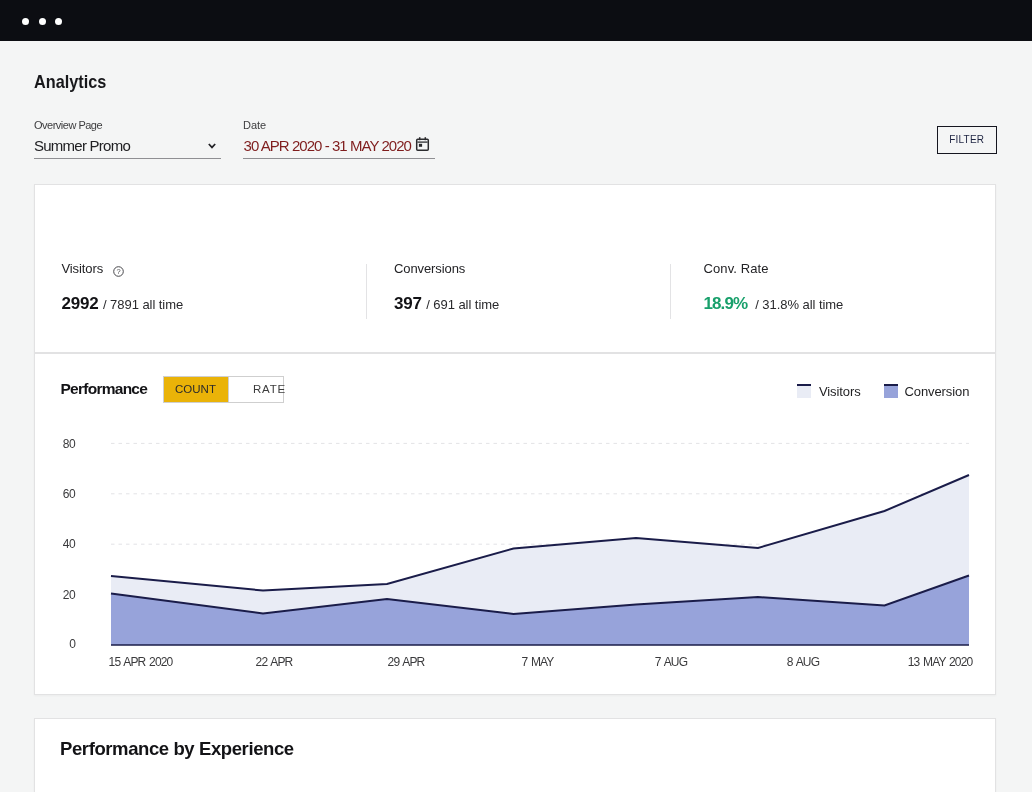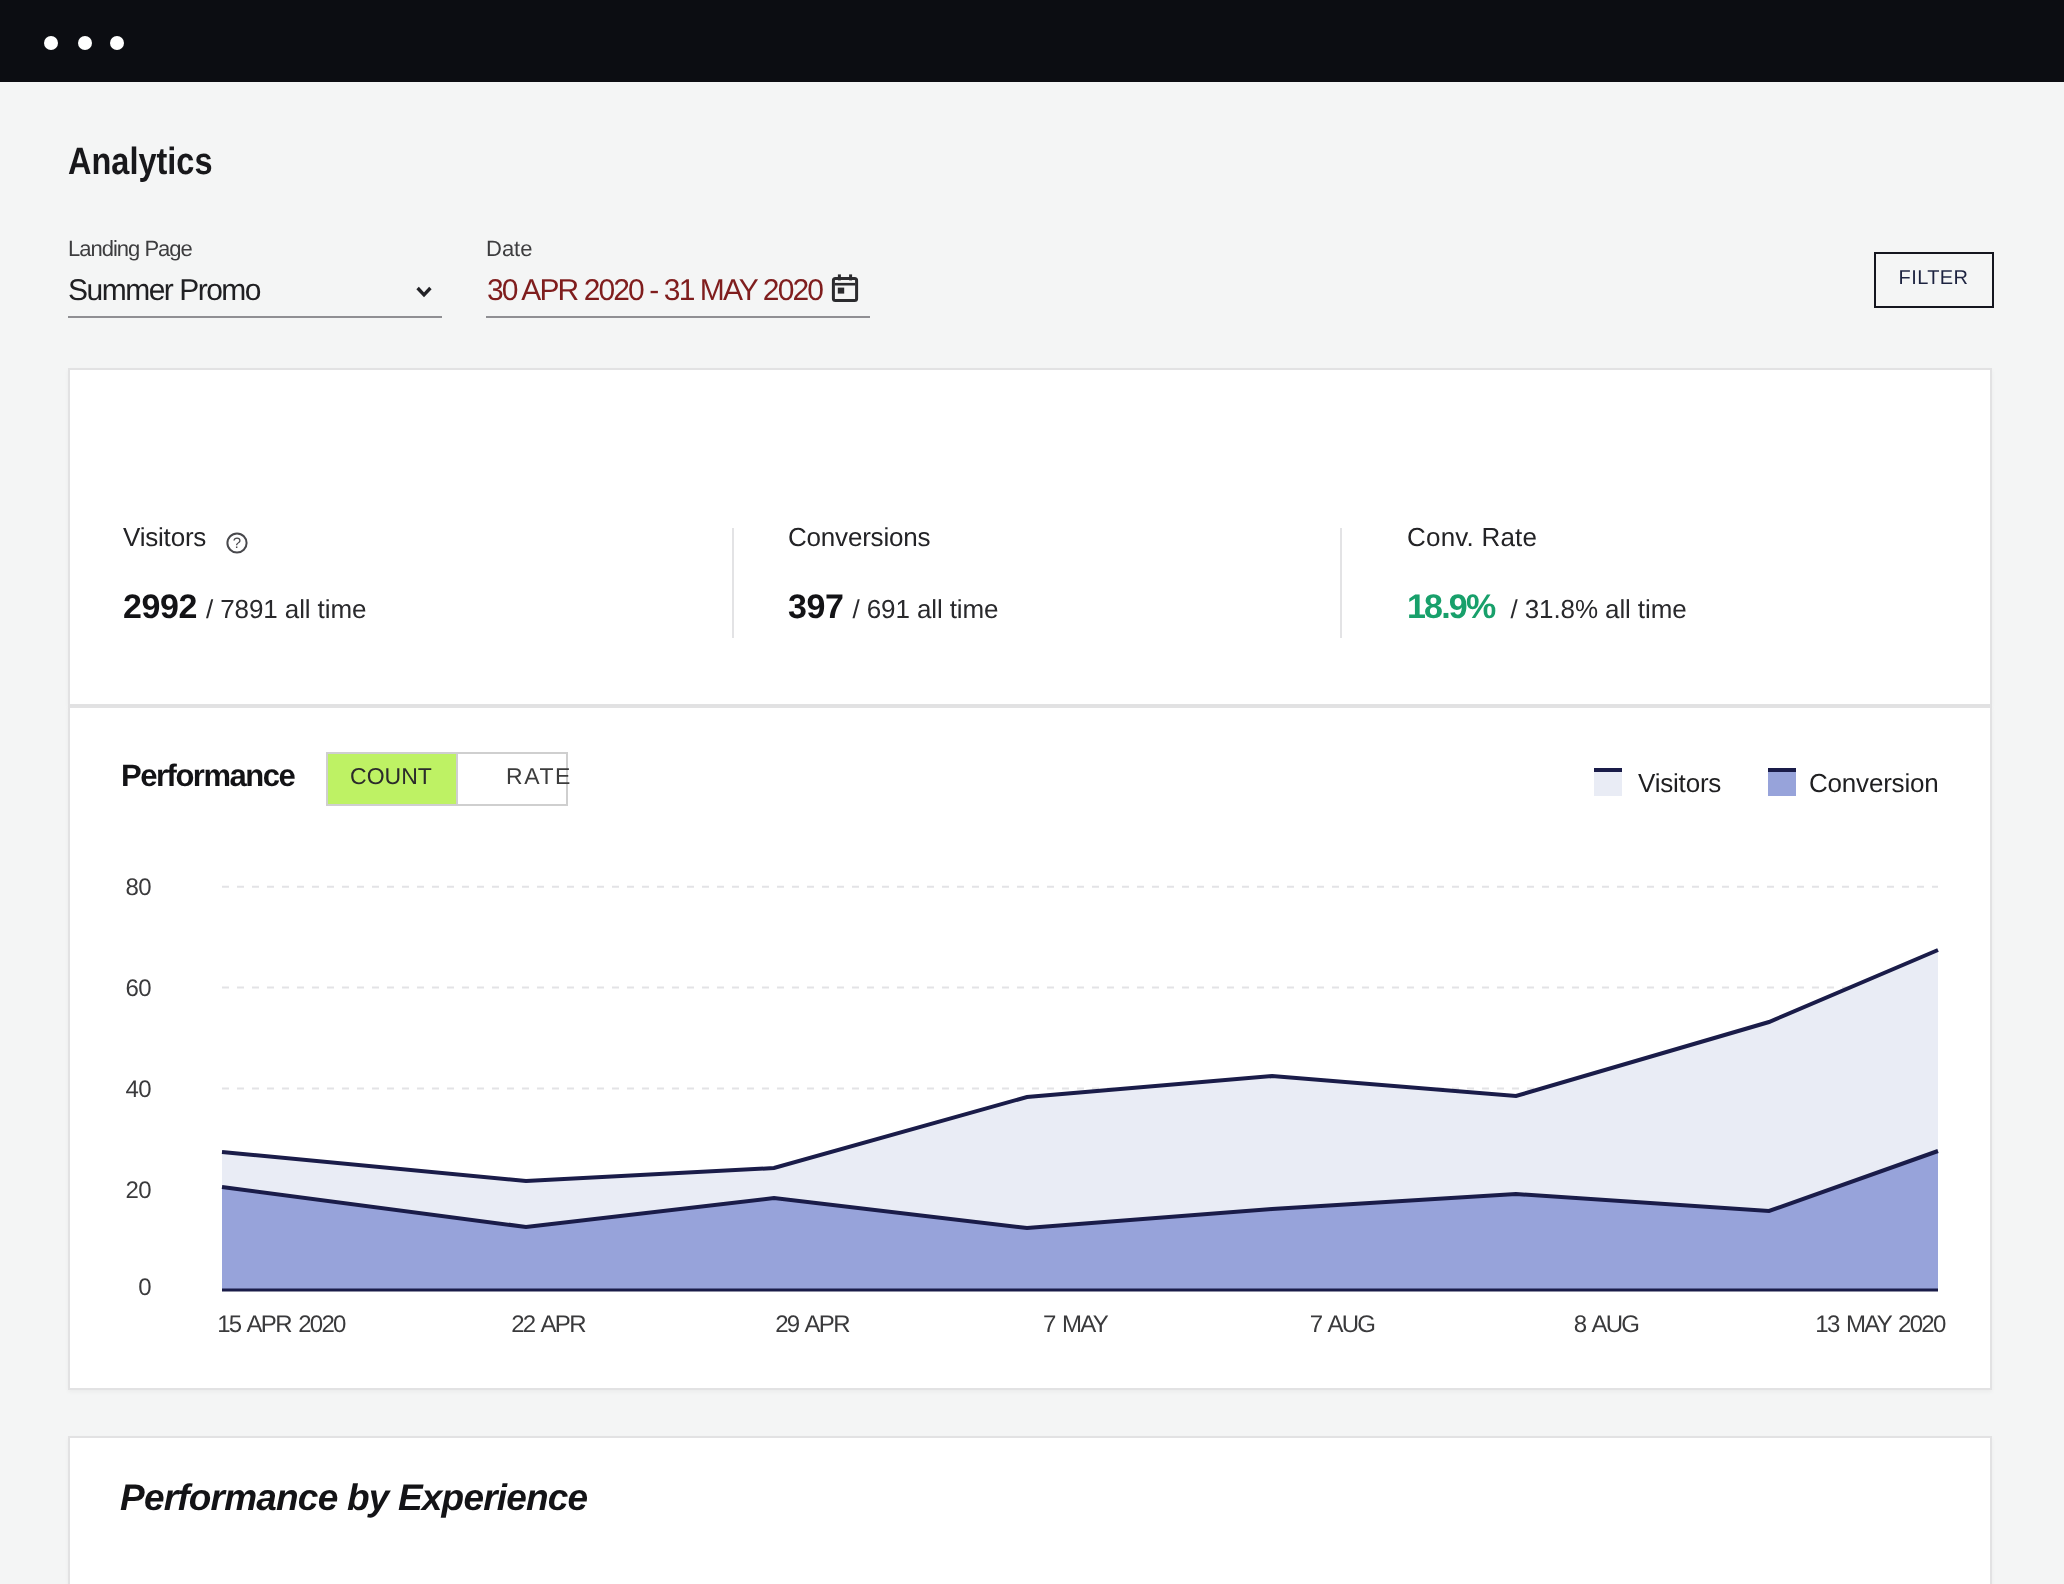--- a/index.html
+++ b/index.html
@@ -21,21 +21,21 @@
 
   <div class="abs" style="left:0;top:0;width:1032px;height:41px;background:#0c0d12;">
     <div class="abs" style="left:22px;top:18px;width:7px;height:7px;border-radius:50%;background:#fff;"></div>
     <div class="abs" style="left:38.5px;top:18px;width:7px;height:7px;border-radius:50%;background:#fff;"></div>
     <div class="abs" style="left:55px;top:18px;width:7px;height:7px;border-radius:50%;background:#fff;"></div>
   </div>
 
   <div class="abs" style="left:34px;top:70.5px;font-size:19px;font-weight:bold;color:#18181b;
        transform:scaleX(0.855);transform-origin:0 0;">Analytics</div>
 
-  <div class="abs lbl" style="left:34px;top:119px;">Landing Page</div>
+  <div class="abs lbl" style="left:34px;top:119px;">Overview Page</div>
   <div class="abs" style="left:34px;top:136.5px;font-size:15px;letter-spacing:-0.75px;color:#202023;">Summer Promo</div>
   <svg class="abs" style="left:208px;top:142.5px;" width="8" height="6" viewBox="0 0 8 6">
     <polyline points="0.8,1 4,4.4 7.2,1" fill="none" stroke="#222226" stroke-width="1.7"></polyline>
   </svg>
   <div class="abs" style="left:34px;top:158px;width:187px;height:1px;background:#8f8f93;"></div>
 
   <div class="abs lbl" style="left:243px;top:119px;letter-spacing:0;">Date</div>
   <div class="abs" style="left:243.5px;top:136.5px;font-size:15px;letter-spacing:-0.95px;color:#7f1d1d;">30 APR 2020 - 31 MAY 2020</div>
   <svg class="abs" style="left:415px;top:136px;" width="15" height="16" viewBox="0 0 15 16">
     <rect x="1.7" y="3.3" width="11.6" height="11" rx="1" fill="none" stroke="#2b2b2e" stroke-width="1.5"></rect>
@@ -72,21 +72,21 @@
     <div class="abs statlabel" style="left:668.5px;top:76px;letter-spacing:0.1px;">Conv. Rate</div>
     <div class="abs" style="left:668.5px;top:109px;">
       <span class="statval" style="color:#18a06b;letter-spacing:-0.9px;">18.9%</span> <span class="statsub">&nbsp;/ 31.8% all time</span>
     </div>
   </div>
 
   <div class="panel" style="top:353px;height:340px;">
     <div class="abs" style="left:25.5px;top:26px;font-size:15.5px;font-weight:bold;color:#131316;letter-spacing:-0.74px;">Performance</div>
 
     <div class="abs" style="left:127.5px;top:22px;height:26.5px;display:flex;">
-      <div style="width:66px;box-sizing:border-box;border:1px solid #cfcfcf;background:#bef264;
+      <div style="width:66px;box-sizing:border-box;border:1px solid #cfcfcf;background:#eab308;
                   display:flex;align-items:center;justify-content:center;font-size:11.5px;
                   letter-spacing:0px;color:#2b2b2b;">COUNT</div>
       <div style="width:55px;box-sizing:border-box;border:1px solid #cfcfcf;border-left:none;background:#fff;
                   display:flex;align-items:center;justify-content:center;font-size:11.5px;
                   letter-spacing:0.8px;color:#3c3c3c;padding-left:28px;">RATE</div>
     </div>
 
     <div class="abs" style="left:762px;top:30px;width:14px;height:14px;background:#e9ecf5;border-top:2.5px solid #1a1c49;box-sizing:border-box;"></div>
     <div class="abs" style="left:784px;top:29.5px;font-size:13px;letter-spacing:-0.1px;color:#1f1f21;">Visitors</div>
     <div class="abs" style="left:848.5px;top:30px;width:14px;height:14px;background:#97a3da;border-top:2.5px solid #1a1c49;box-sizing:border-box;"></div>
@@ -123,16 +123,16 @@
         <text x="371" y="253">29 APR</text>
         <text x="502.5" y="253">7 MAY</text>
         <text x="636" y="253">7 AUG</text>
         <text x="768" y="253">8 AUG</text>
         <text x="905" y="253">13 MAY 2020</text>
       </g>
     </svg>
   </div>
 
   <div class="panel" style="top:718px;height:90px;">
-    <div class="abs" style="left:25px;top:19px;font-size:18.5px;font-weight:bold;color:#131316;letter-spacing:-0.4px;font-style:italic;">Performance by Experience</div>
+    <div class="abs" style="left:25px;top:19px;font-size:18.5px;font-weight:bold;color:#131316;letter-spacing:-0.4px;">Performance by Experience</div>
   </div>
 
 </div>
 
 </body></html>

